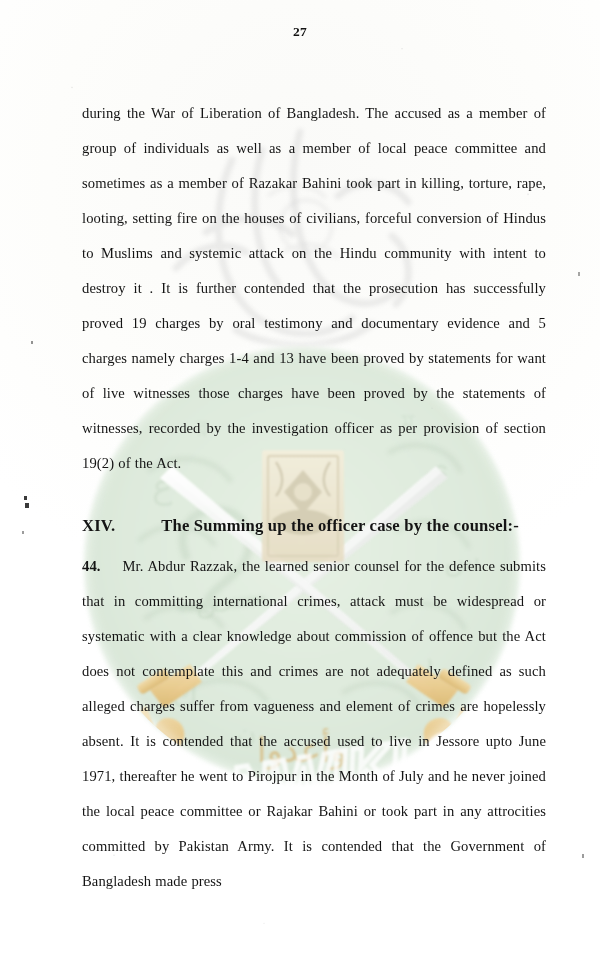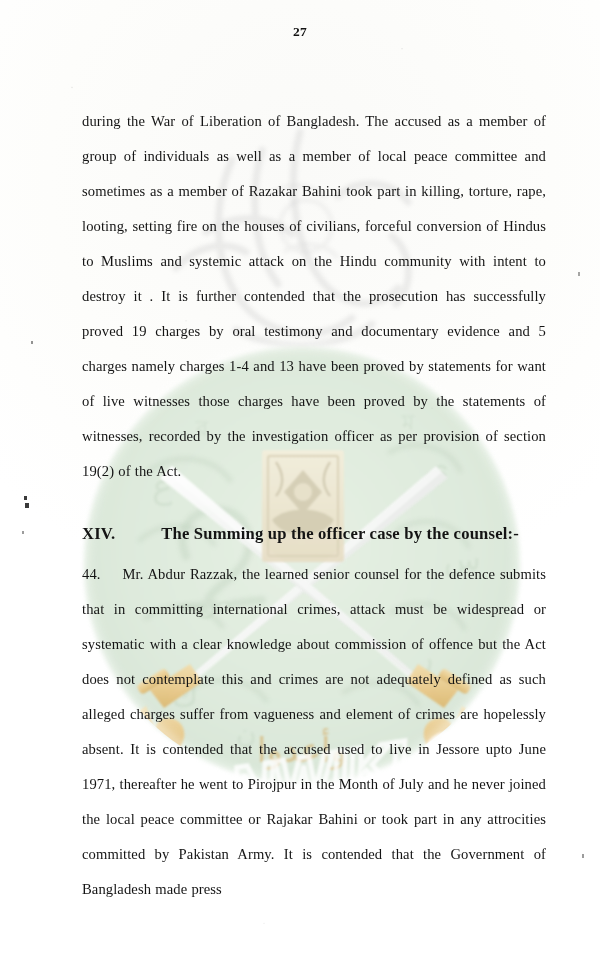--- a/index.html
+++ b/index.html
@@ -76,21 +76,21 @@
     width: 600px;
     text-align: center;
     font-size: 13.5px;
     font-weight: bold;
     letter-spacing: .3px;
     color: #131313;
   }
   .body-block {
     position: absolute;
     left: 82px;
-    top: 104px;
+    top: 96px;
     width: 464px;
   }
   p.para {
     margin: 0;
     text-align: justify;
     text-justify: inter-word;
     font-size: 14.6px;
     line-height: 35px;
     letter-spacing: .1px;
     word-spacing: .4px;
@@ -99,21 +99,21 @@
     margin: 21px 0 0 0;
     font-size: 16.6px;
     font-weight: bold;
     line-height: 47px;
     text-align: justify;
     letter-spacing: .2px;
   }
   .heading .numeral { }
   .heading .gap { display: inline-block; width: 46px; }
   .para-num {
-    font-weight: normal;
+    font-weight: bold;
   }
   .num-gap { display: inline-block; width: 22px; }
   .spaced-para { margin-top: 24px; }
 </style>
 </head>
 <body>
 
 <div id="page">
 
   <div class="paper-tint"></div>

